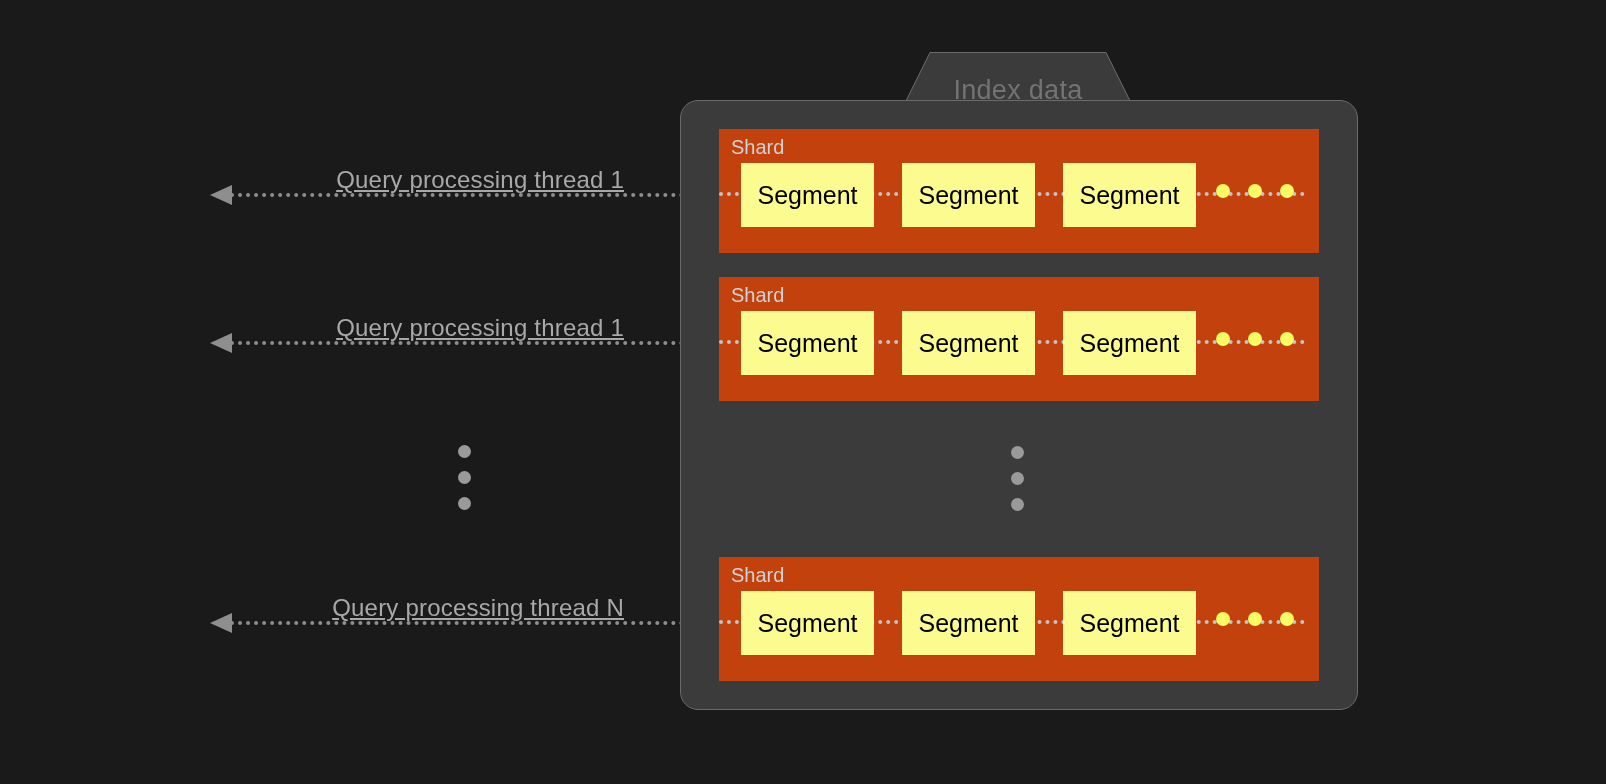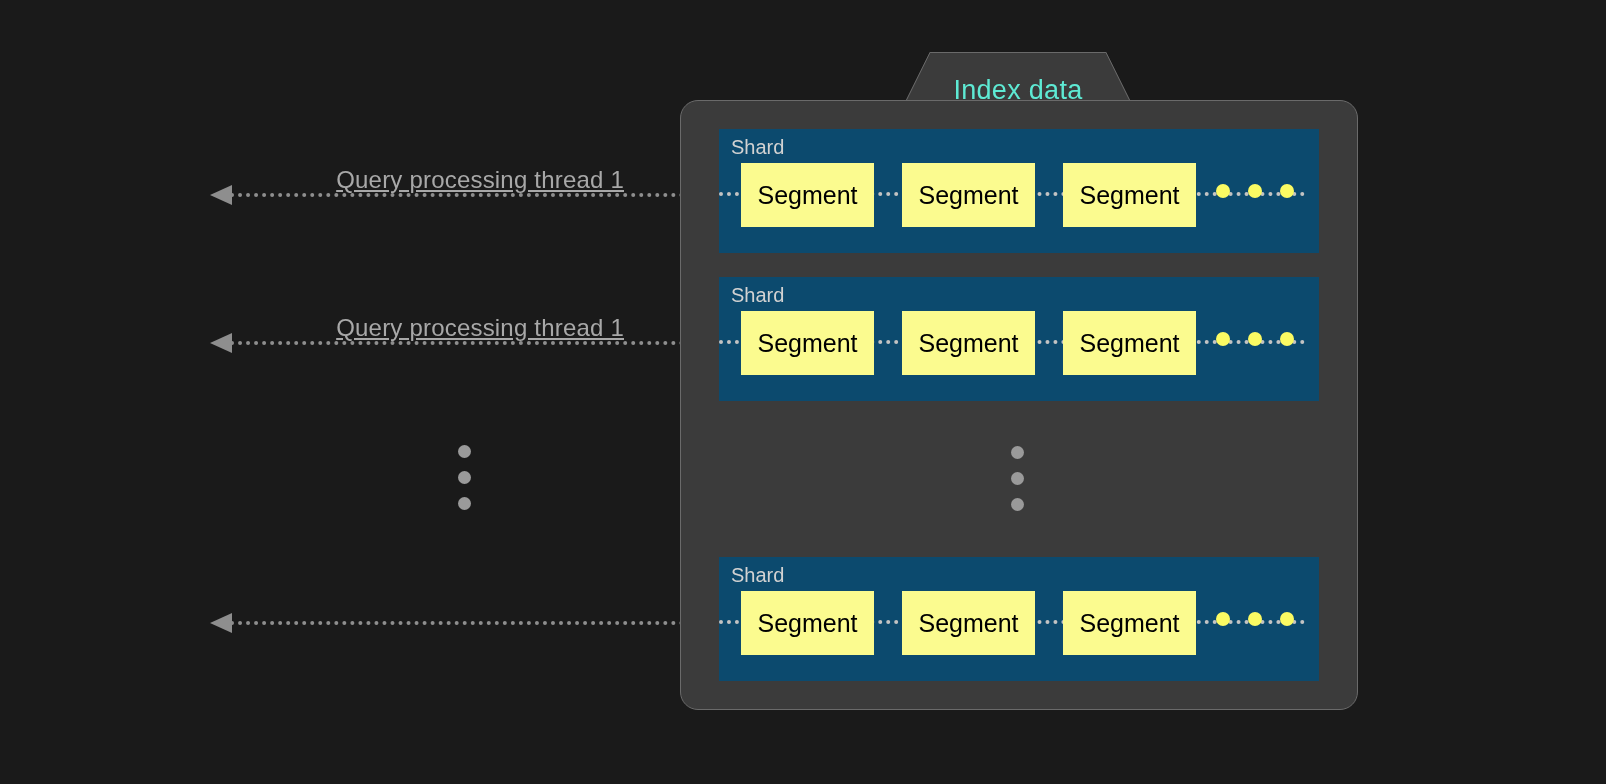--- a/index.html
+++ b/index.html
@@ -59,30 +59,30 @@
   #index-tab .tab-shape {
     position:absolute; inset:0;
     background:#3b3b3b;
     border-top:1px solid #6a6a6a;
     clip-path:polygon(26px 0, 202px 0, 228px 100%, 0 100%);
   }
   #index-tab .tab-edge { position:absolute; inset:0; }
   #index-tab .tab-title {
     position:absolute; inset:0;
     display:flex; align-items:center; justify-content:center;
-    color:#5eead4; font-size:27px; letter-spacing:.3px;
+    color:#737373; font-size:27px; letter-spacing:.3px;
     padding-bottom:2px;
     margin-top:26px;
   }
 
   
   .shard {
     position:absolute;
     left:38px; width:600px; height:124px;
-    background:#0c4a6e;
+    background:#c2410c;
   }
   .shard-label {
     position:absolute; left:12px; top:7px;
     color:#d2d2d2; font-size:20px;
   }
   .shard-track {
     position:absolute; left:0; right:0; top:63px; height:2px;
   }
   .shard-track .track-line {
     position:absolute; left:0; right:14px; top:0; height:0;
@@ -124,20 +124,21 @@
 
   <div class="thread-row" style="top:308px;">
     <div class="thread-label">Query processing thread 1</div>
     <div class="thread-arrow">
       <div class="shaft"></div>
       <div class="head"></div>
     </div>
   </div>
 
   <div class="thread-row" style="top:588px;">
+    <div class="thread-label">Query processing thread N</div>
     <div class="thread-arrow">
       <div class="shaft"></div>
       <div class="head"></div>
     </div>
   </div>
 
   <div class="v-ellipsis" style="left:458px; top:445px;">
     <span class="dot"></span>
     <span class="dot"></span>
     <span class="dot"></span>

